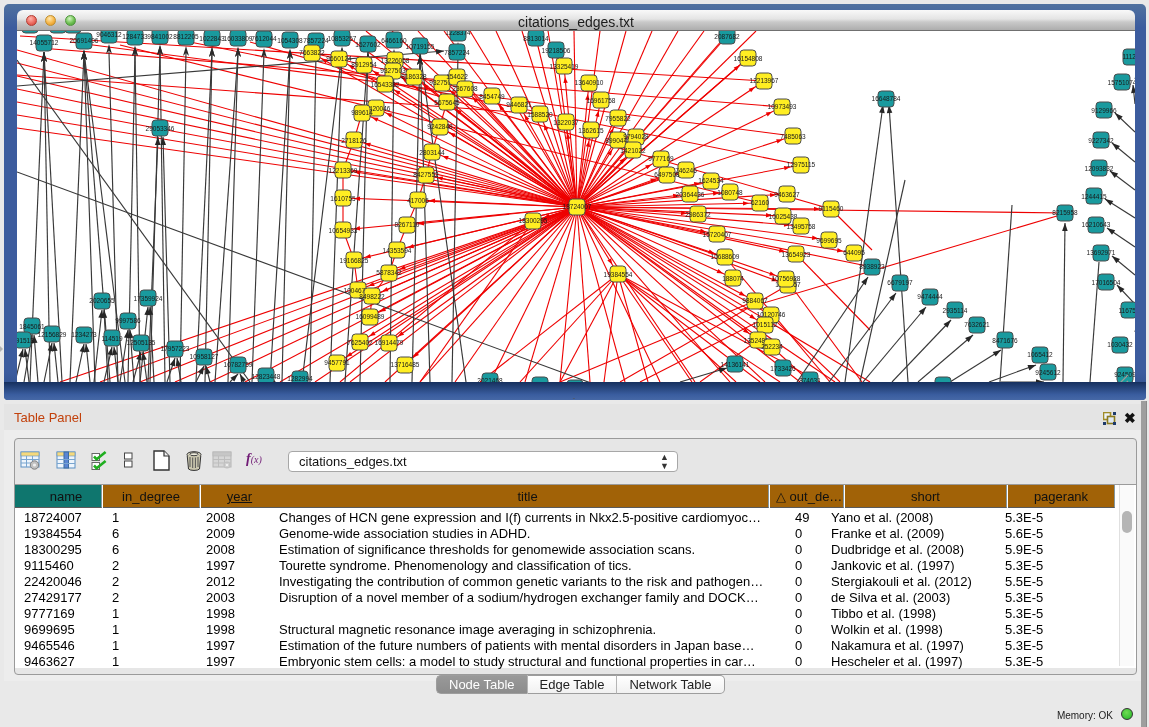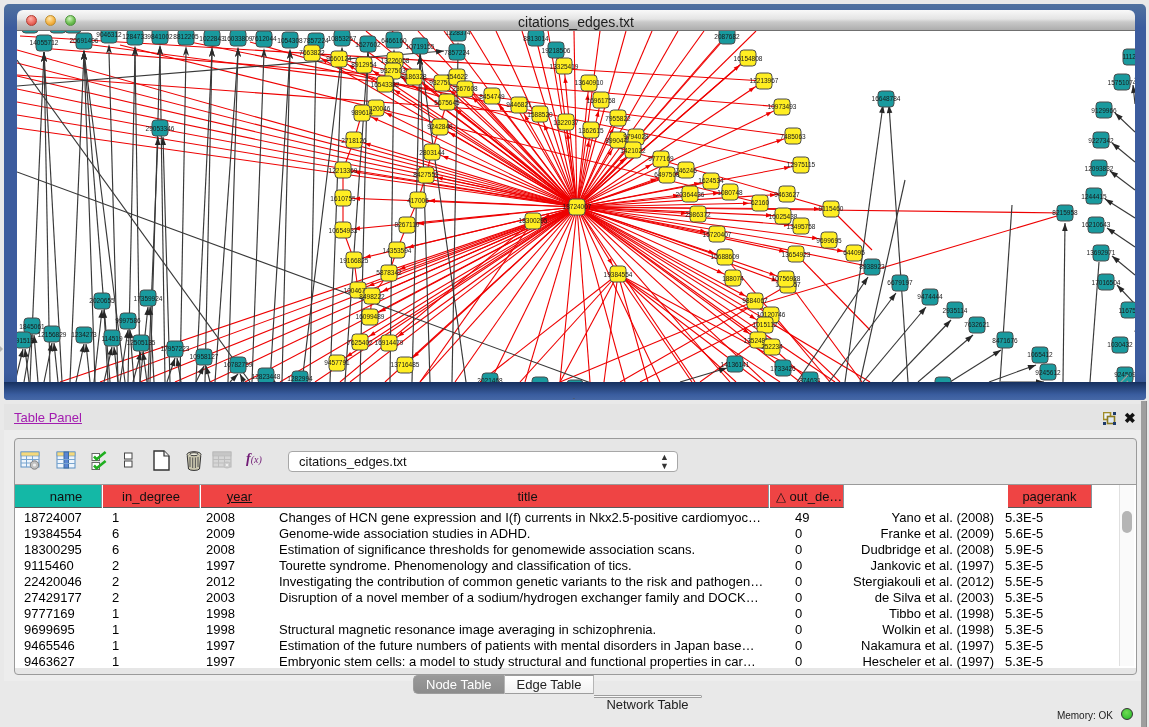--- a/index.html
+++ b/index.html
@@ -9,41 +9,41 @@
   background:linear-gradient(180deg,#16305e,#3a5d9f 70%,#4668a6); border-radius:0 0 4px 4px; }
 #titlebar { position:absolute; left:17px; top:10px; width:1118px; height:21px;
   background:linear-gradient(180deg,#f9f9f9 0%,#e4e4e4 45%,#c9c9c9 60%,#adadad 100%);
   border-radius:6px 6px 0 0; border-bottom:1px solid #707070; }
 #titlebar .title { position:absolute; width:100%; text-align:center; top:4px; font-size:14px; color:#1c1c1c; }
 .tl { position:absolute; top:5px; width:11px; height:11px; border-radius:50%; }
 #tl-r { left:9px; background:radial-gradient(circle at 40% 30%, #ffb3ab, #ec6b60 55%, #ca3f34); border:0.5px solid #b43c32;}
 #tl-y { left:28px; background:radial-gradient(circle at 40% 30%, #ffe9b0, #f6b445 55%, #d98f22); border:0.5px solid #c08f2e;}
 #tl-g { left:48px; background:radial-gradient(circle at 40% 30%, #d2f5c3, #6fc152 55%, #47973a); border:0.5px solid #4f953d;}
 #tp-head { position:absolute; left:4px; top:404px; width:1138px; height:26px; background:#e4e4e4; }
-#tp-head .lbl { position:absolute; left:10px; top:6px; font-size:13px; color:#a21caf;text-decoration:underline; }
+#tp-head .lbl { position:absolute; left:10px; top:6px; font-size:13px; color:#c2410c; }
 #tp-body { position:absolute; left:4px; top:430px; width:1138px; height:251px; background:#ededed; }
 #innerpanel { position:absolute; left:14px; top:438px; width:1123px; height:237px;
   background:#e6e6e6; border:1px solid #9a9a9a; border-radius:4px; }
 #tablearea { position:absolute; left:15px; top:484px; width:1121px; height:184px; background:#fff; border-top:1px solid #9a9a9a;}
-.hd { position:absolute; top:0; height:23px; background:#ef4444; border-right:1px solid #85979f; border-bottom:1px solid #5a5a5a;
+.hd { position:absolute; top:0; height:23px; background:#a16207; border-right:1px solid #85979f; border-bottom:1px solid #5a5a5a;
   font-size:13px; color:#111; text-align:center; line-height:23px; }
 .tr { position:relative; height:16px; }
 .c  { position:absolute; top:1px; font-size:13px; color:#000; white-space:nowrap; overflow:hidden; }
 .c0 { left:9px;   width:84px;  }
 .c1 { left:97px;  width:95px;  }
 .c2 { left:191px; width:66px;  }
 .c3 { left:264px; width:492px; }
 .c4 { left:780px; width:70px;  }
-.c5 { left:816px; width:163px; text-align:right; }
+.c5 { left:816px; width:163px; text-align:left; }
 .c6 { left:990px; width:86px;  }
-#tabs { position:absolute; left:413px; top:675px; height:19px; display:flex; font-size:13px; }
+#tabs { position:absolute; left:436px; top:675px; height:19px; display:flex; font-size:13px; }
 #tabs div { padding:1px 12px 0 12px; border-top:1px solid #9d9d9d; border-bottom:1px solid #9d9d9d; border-right:1px solid #b5b5b5; background:linear-gradient(#ffffff,#f1f1f1); color:#222; }
 #tabs div.sel { background:linear-gradient(#999999,#8c8c8c); color:#fff; }
 #tabs div:first-child { border-radius:5px 0 0 5px; border-left:1px solid #9d9d9d; }
-#tabs div:last-child { border-radius:0 5px 5px 0; border-right:1px solid #9d9d9d;margin-top:20px; }
+#tabs div:last-child { border-radius:0 5px 5px 0; border-right:1px solid #9d9d9d; }
 #mem { position:absolute; right:36px; top:710px; font-size:10px; color:#222; }
 #memdot { position:absolute; right:16px; top:708px; width:12px; height:12px; border-radius:50%;
   background:radial-gradient(circle at 45% 35%, #6fdb52, #3cc335 65%, #2da428); border:1.5px solid #333; }
 #rightstrip { position:absolute; left:1141px; top:401px; width:6px; height:326px; background:#9e9e9e; border-right:1px solid #8a8a8a;}
 #floaticon { position:absolute; left:1103px; top:412px; width:13px; height:13px; }
 #closeicon { position:absolute; left:1124px; top:410px; font-size:14px; font-weight:bold; color:#111; }
 #scrollbar { position:absolute; left:1104px; top:0px; width:15px; height:181px; background:#fafafa; border-left:1px solid #e0e0e0; }
 #thumb { position:absolute; left:2px; top:26px; width:10px; height:22px; background:#b5b5b5; border-radius:6px; }
 .tbicon { position:absolute; top:450px; }
 #combo { position:absolute; left:288px; top:451px; width:390px; height:21px; background:#fff;
@@ -857,26 +857,27 @@
 <svg class="tbicon" style="left:212px" width="21" height="21" viewBox="0 0 21 21">
  <rect x="1" y="2" width="18" height="15" fill="#d6d6d6" stroke="#b4b4b4"></rect>
  <rect x="1" y="2" width="18" height="4" fill="#c6c6c6" stroke="#b4b4b4" stroke-width="0.6"></rect>
  <path d="M1 9.5h18 M1 13h18 M6.5 6v11 M12.5 6v11" stroke="#bdbdbd" stroke-width="1"></path>
  <circle cx="15" cy="15" r="3.6" fill="#c2c2c2"></circle>
  <path d="M13.6 13.6 l2.8 2.8 M16.4 13.6 l-2.8 2.8" stroke="#efefef" stroke-width="1.2"></path>
 </svg>
 <div class="tbicon" style="left:246px; top:451px; font-size:14px; color:#701a75; font-style:italic; font-family:'Liberation Serif',serif;"><b>f</b><span style="font-size:10px">(x)</span></div>
 <div id="combo">citations_edges.txt<span class="arrows">▲<br>▼</span></div>
 <div id="tablearea">
- <div class="hd" style="left:0; width:87px; background:#14b8a6; text-indent:16px;">name</div>
+ <div class="hd" style="left:0; width:87px; background:#0f766e; text-indent:16px;">name</div>
  <div class="hd" style="left:88px; width:97px;">in_degree</div>
  <div class="hd" style="left:186px; width:78px;text-decoration:underline;">year</div>
  <div class="hd" style="left:257px; width:497px;padding-left:15px;">title</div>
  <div class="hd" style="left:755px; width:74px; text-align:left; padding-left:6px;">△ out_de…</div>
- <div class="hd" style="left:993px; width:84px;">pagerank</div>
+ <div class="hd" style="left:830px; width:162px;">short</div>
+ <div class="hd" style="left:993px; width:107px;">pagerank</div>
  <div style="position:absolute; top:24px; left:0; width:1121px;">
 <div class="tr">
 <div class="c c0">18724007</div>
         <div class="c c1">1</div>
         <div class="c c2">2008</div>
 <div class="c c3">Changes of HCN gene expression and I(f) currents in Nkx2.5‑positive cardiomyoc…</div>
         <div class="c c4">49</div>
         <div class="c c5">Yano et al. (2008)</div>
 <div class="c c6">5.3E-5</div>
       </div>

